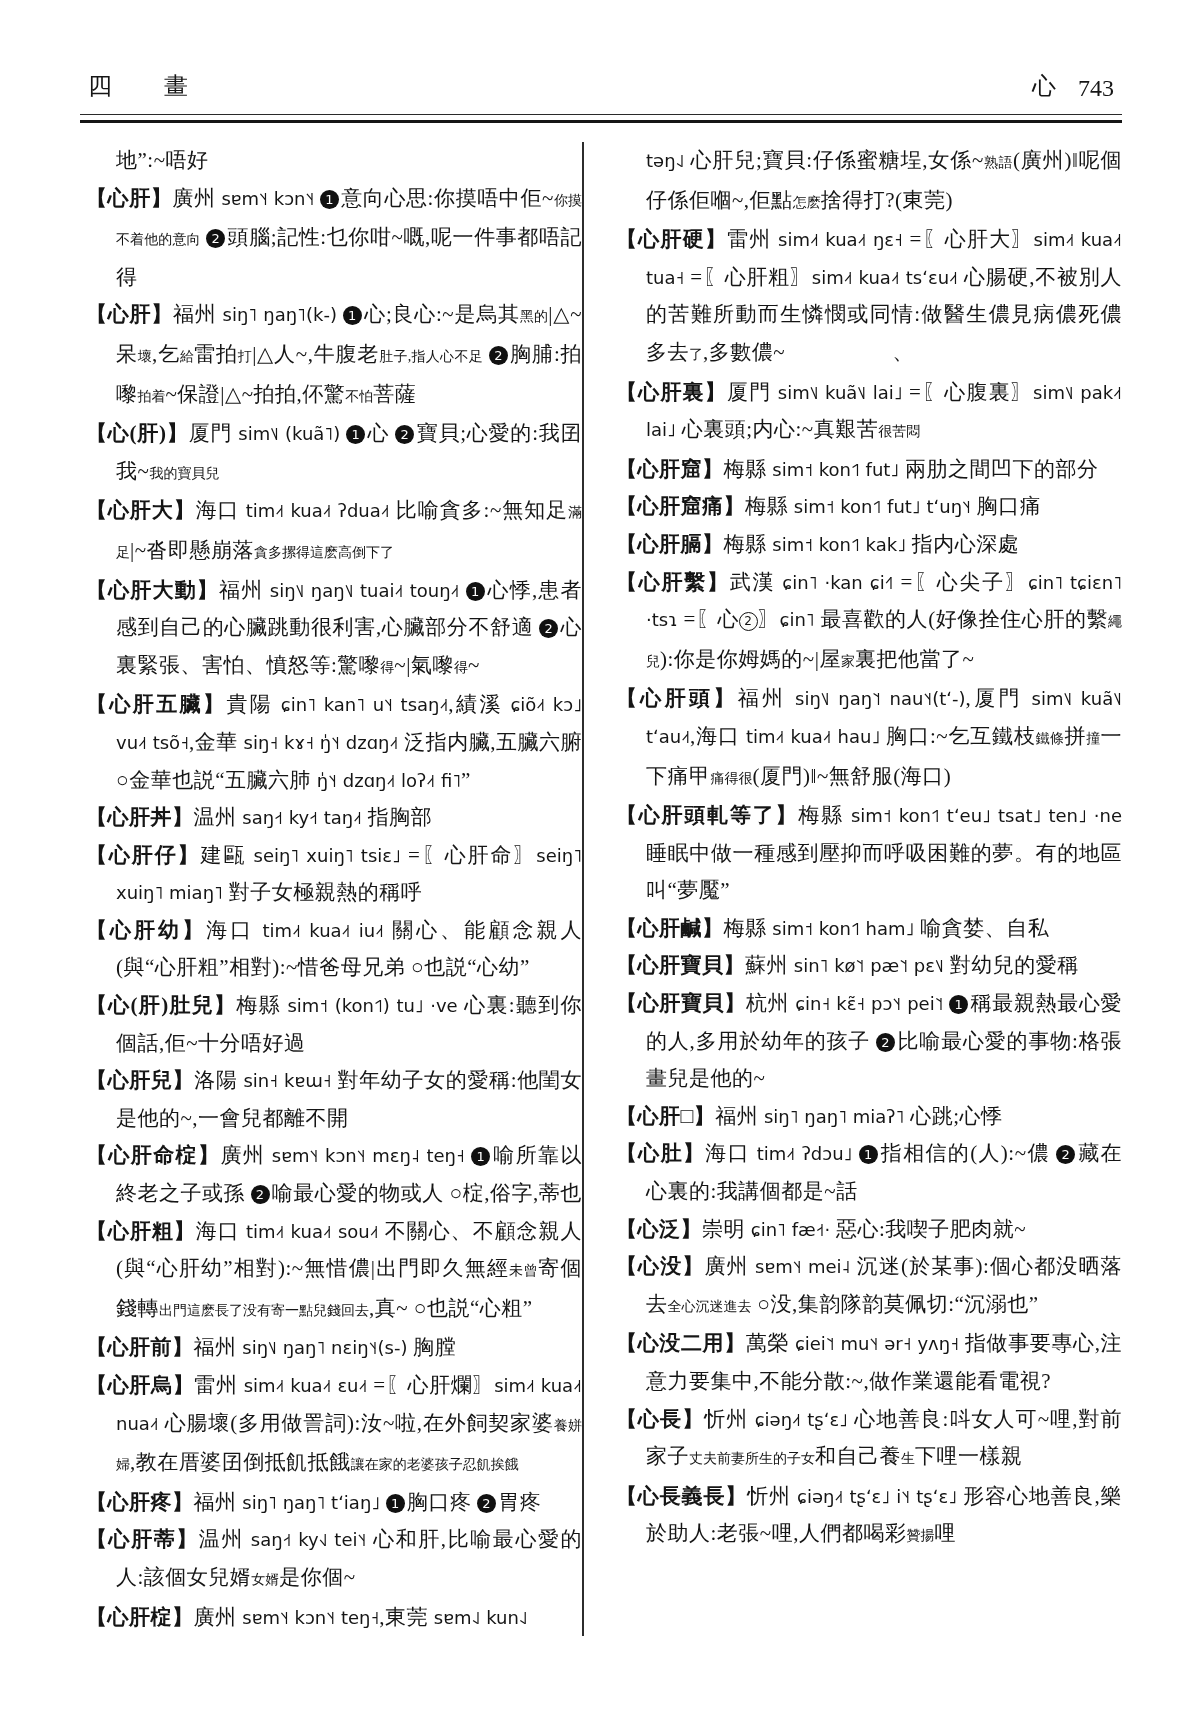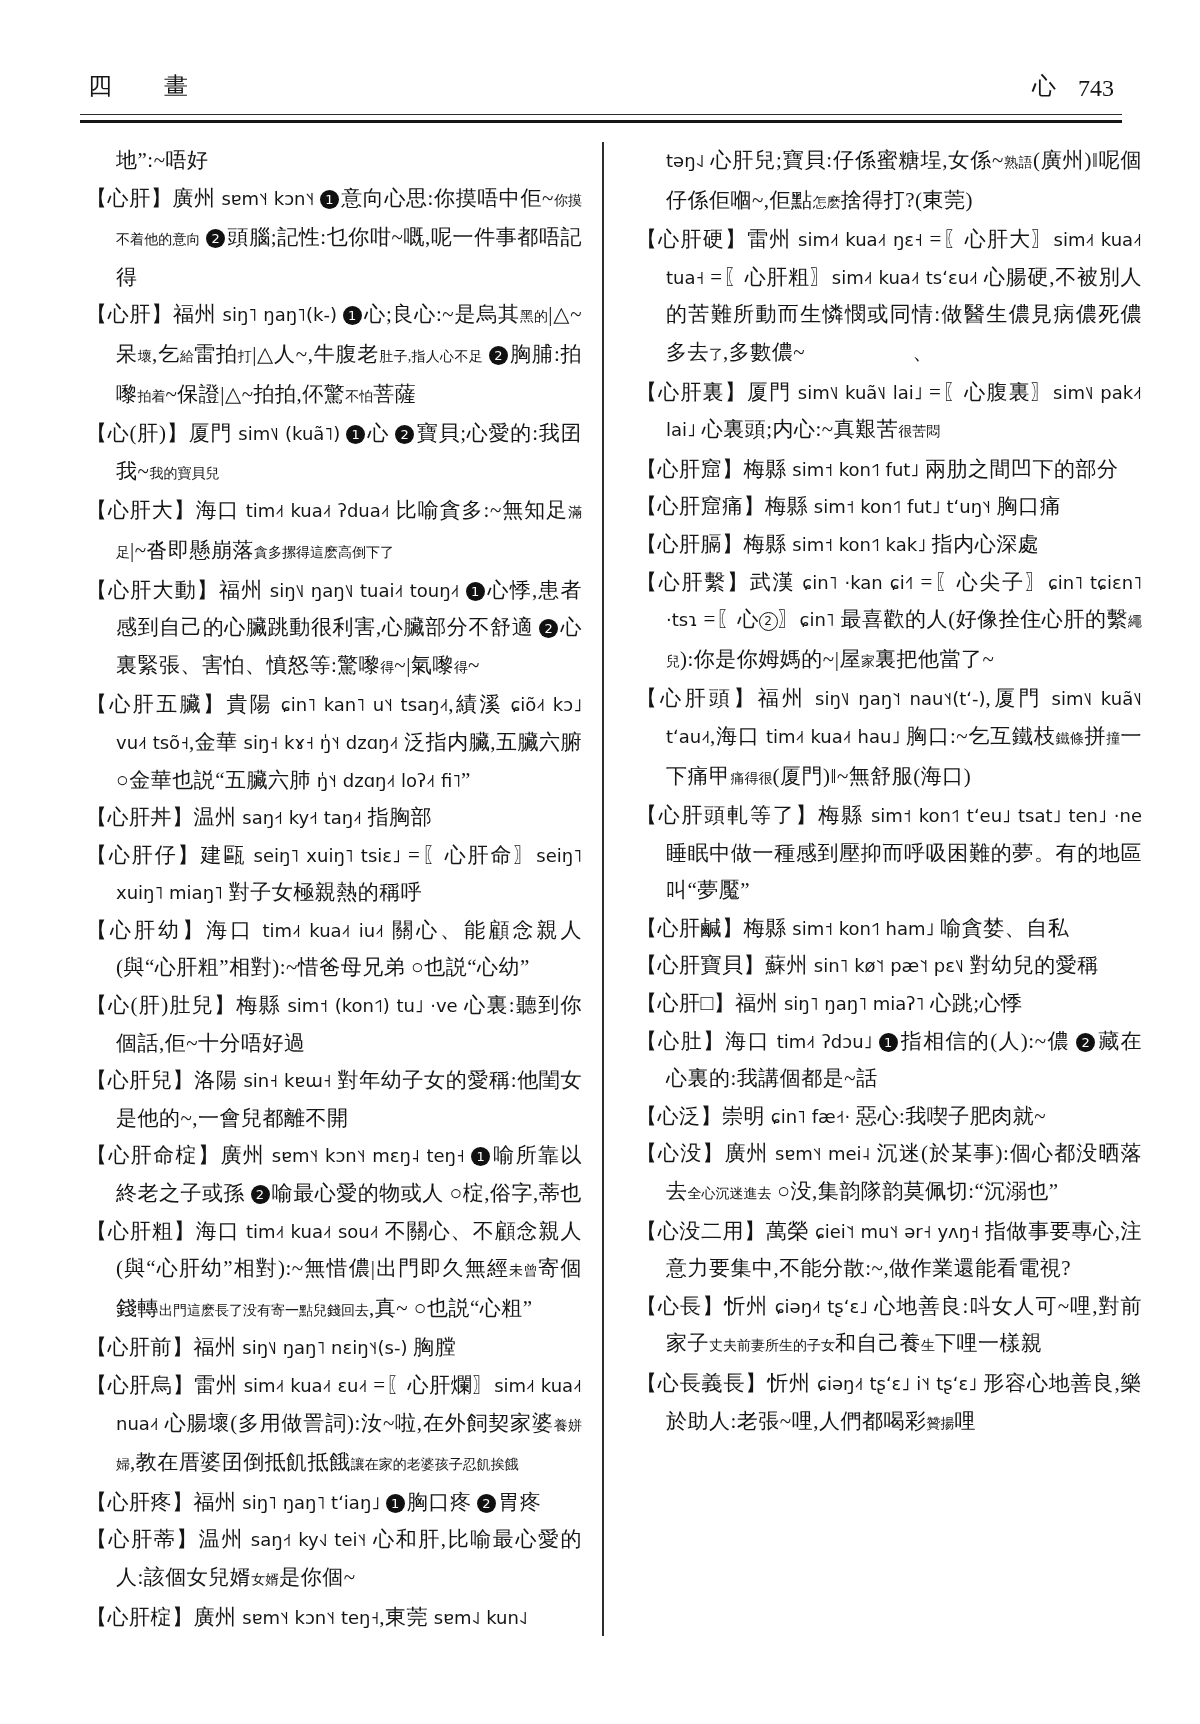--- a/index.html
+++ b/index.html
@@ -22,36 +22,36 @@
   .rule{
     position:absolute;top:114px;left:80px;right:78px;height:5px;
     border-top:1px solid #2a2a2a;
     border-bottom:3px solid #161616;
   }
   .cols{
     position:absolute;top:142px;left:86px;
     display:flex;
   }
   .col{width:496px;}
-  .col.left{padding-right:20px;}
+  .col.left{}
   .divider{
     width:0;border-left:2px solid #2c2c2c;
     align-self:stretch;
   }
   .col.right{padding-left:32px;width:506px;}
   .e{
     font-size:21px;
     line-height:37.6px;
     text-align:justify;
     padding-left:30px;
     text-indent:-30px;
     letter-spacing:0.5px;
   }
   .e.cont{text-indent:0;}
-  .h{font-weight:normal;}
+  .h{font-weight:bold;}
   .p{
     font-family:"DejaVu Sans",sans-serif;
     font-size:18px;
     letter-spacing:0;
   }
   .s{font-size:14px;letter-spacing:0;}
   .bn{
     display:inline-block;
     width:19px;height:19px;
     background:#111;color:#fff;
@@ -118,20 +118,21 @@
         <div class="e"><span class="h">【心肝硬】</span><span class="t">雷州 </span><span class="p">sim˨˦ kua˨˦ ŋɛ˧ </span><span class="t">=〖心肝大〗</span><span class="p">sim˨˦ kua˨˦ tua˧ </span><span class="t">=〖心肝粗〗</span><span class="p">sim˨˦ kua˨˦ tsʻɛu˨˦ </span><span class="t">心腸硬,不被別人的苦難所動而生憐憫或同情:做醫生儂見病儂死儂多去</span><span class="s">了</span><span class="t">,多數儂~　　　　　、</span></div>
         <div class="e"><span class="h">【心肝裏】</span><span class="t">厦門 </span><span class="p">sim˥˩ kuã˥˩ lai˩ </span><span class="t">=〖心腹裏〗</span><span class="p">sim˥˩ pak˨˦ lai˩ </span><span class="t">心裏頭;内心:~真艱苦</span><span class="s">很苦悶</span></div>
         <div class="e"><span class="h">【心肝窟】</span><span class="t">梅縣 </span><span class="p">sim˦ kon˦˥ fut˩ </span><span class="t">兩肋之間凹下的部分</span></div>
         <div class="e"><span class="h">【心肝窟痛】</span><span class="t">梅縣 </span><span class="p">sim˦ kon˦˥ fut˩ tʻuŋ˥˧ </span><span class="t">胸口痛</span></div>
         <div class="e"><span class="h">【心肝膈】</span><span class="t">梅縣 </span><span class="p">sim˦ kon˦˥ kak˩ </span><span class="t">指内心深處</span></div>
         <div class="e"><span class="h">【心肝繫】</span><span class="t">武漢 </span><span class="p">ɕin˥ ·kan ɕi˧˥ </span><span class="t">=〖心尖子〗</span><span class="p">ɕin˥ tɕiɛn˥ ·tsɿ </span><span class="t">=〖心</span><span class="wn">2</span><span class="t">〗</span><span class="p">ɕin˥ </span><span class="t">最喜歡的人(好像拴住心肝的繫</span><span class="s">繩兒</span><span class="t">):你是你姆媽的~|屋</span><span class="s">家</span><span class="t">裏把他當了~</span></div>
         <div class="e"><span class="h">【心肝頭】</span><span class="t">福州 </span><span class="p">siŋ˥˩ ŋaŋ˥˦ nau˥˧(tʻ-)</span><span class="t">,厦門 </span><span class="p">sim˥˩ kuã˥˩ tʻau˨˦</span><span class="t">,海口 </span><span class="p">tim˨˦ kua˨˦ hau˩ </span><span class="t">胸口:~乞互鐵枝</span><span class="s">鐵條</span><span class="t">拼</span><span class="s">撞</span><span class="t">一下痛甲</span><span class="s">痛得很</span><span class="t">(厦門)‖~無舒服(海口)</span></div>
         <div class="e"><span class="h">【心肝頭軋等了】</span><span class="t">梅縣 </span><span class="p">sim˦ kon˦˥ tʻeu˩ tsat˩ ten˩ ·ne </span><span class="t">睡眠中做一種感到壓抑而呼吸困難的夢。有的地區叫“夢魘”</span></div>
         <div class="e"><span class="h">【心肝鹹】</span><span class="t">梅縣 </span><span class="p">sim˦ kon˦˥ ham˩ </span><span class="t">喻貪婪、自私</span></div>
         <div class="e"><span class="h">【心肝寶貝】</span><span class="t">蘇州 </span><span class="p">sin˥ kø˥˦ pæ˥˦ pɛ˥˩ </span><span class="t">對幼兒的愛稱</span></div>
+        <div class="e"><span class="h">【心肝寶貝】</span><span class="t">杭州 </span><span class="p">ɕin˧ kɛ̃˧ pɔ˥˧ pei˥˦ </span><span class="bn">1</span><span class="t">稱最親熱最心愛的人,多用於幼年的孩子 </span><span class="bn">2</span><span class="t">比喻最心愛的事物:格張畫兒是他的~</span></div>
         <div class="e"><span class="h">【心肝□】</span><span class="t">福州 </span><span class="p">siŋ˥ ŋaŋ˥ miaʔ˥ </span><span class="t">心跳;心悸</span></div>
         <div class="e"><span class="h">【心肚】</span><span class="t">海口 </span><span class="p">tim˨˦ ʔdɔu˩ </span><span class="bn">1</span><span class="t">指相信的(人):~儂 </span><span class="bn">2</span><span class="t">藏在心裏的:我講個都是~話</span></div>
         <div class="e"><span class="h">【心泛】</span><span class="t">崇明 </span><span class="p">ɕin˥ fæ˧˦· </span><span class="t">惡心:我喫子肥肉就~</span></div>
         <div class="e"><span class="h">【心没】</span><span class="t">廣州 </span><span class="p">sɐm˥˧ mei˨ </span><span class="t">沉迷(於某事):個心都没晒落去</span><span class="s">全心沉迷進去</span><span class="t"> ○没,集韵隊韵莫佩切:“沉溺也”</span></div>
         <div class="e"><span class="h">【心没二用】</span><span class="t">萬榮 </span><span class="p">ɕiei˥˦ mu˥˧ ər˧ yʌŋ˧ </span><span class="t">指做事要專心,注意力要集中,不能分散:~,做作業還能看電視?</span></div>
         <div class="e"><span class="h">【心長】</span><span class="t">忻州 </span><span class="p">ɕiəŋ˨˦ tʂʻɛ˩ </span><span class="t">心地善良:呌女人可~哩,對前家子</span><span class="s">丈夫前妻所生的子女</span><span class="t">和自己養</span><span class="s">生</span><span class="t">下哩一樣親</span></div>
         <div class="e"><span class="h">【心長義長】</span><span class="t">忻州 </span><span class="p">ɕiəŋ˨˦ tʂʻɛ˩ i˥˧ tʂʻɛ˩ </span><span class="t">形容心地善良,樂於助人:老張~哩,人們都喝彩</span><span class="s">贊揚</span><span class="t">哩</span></div>
       </div>
   </div>
 </div>

